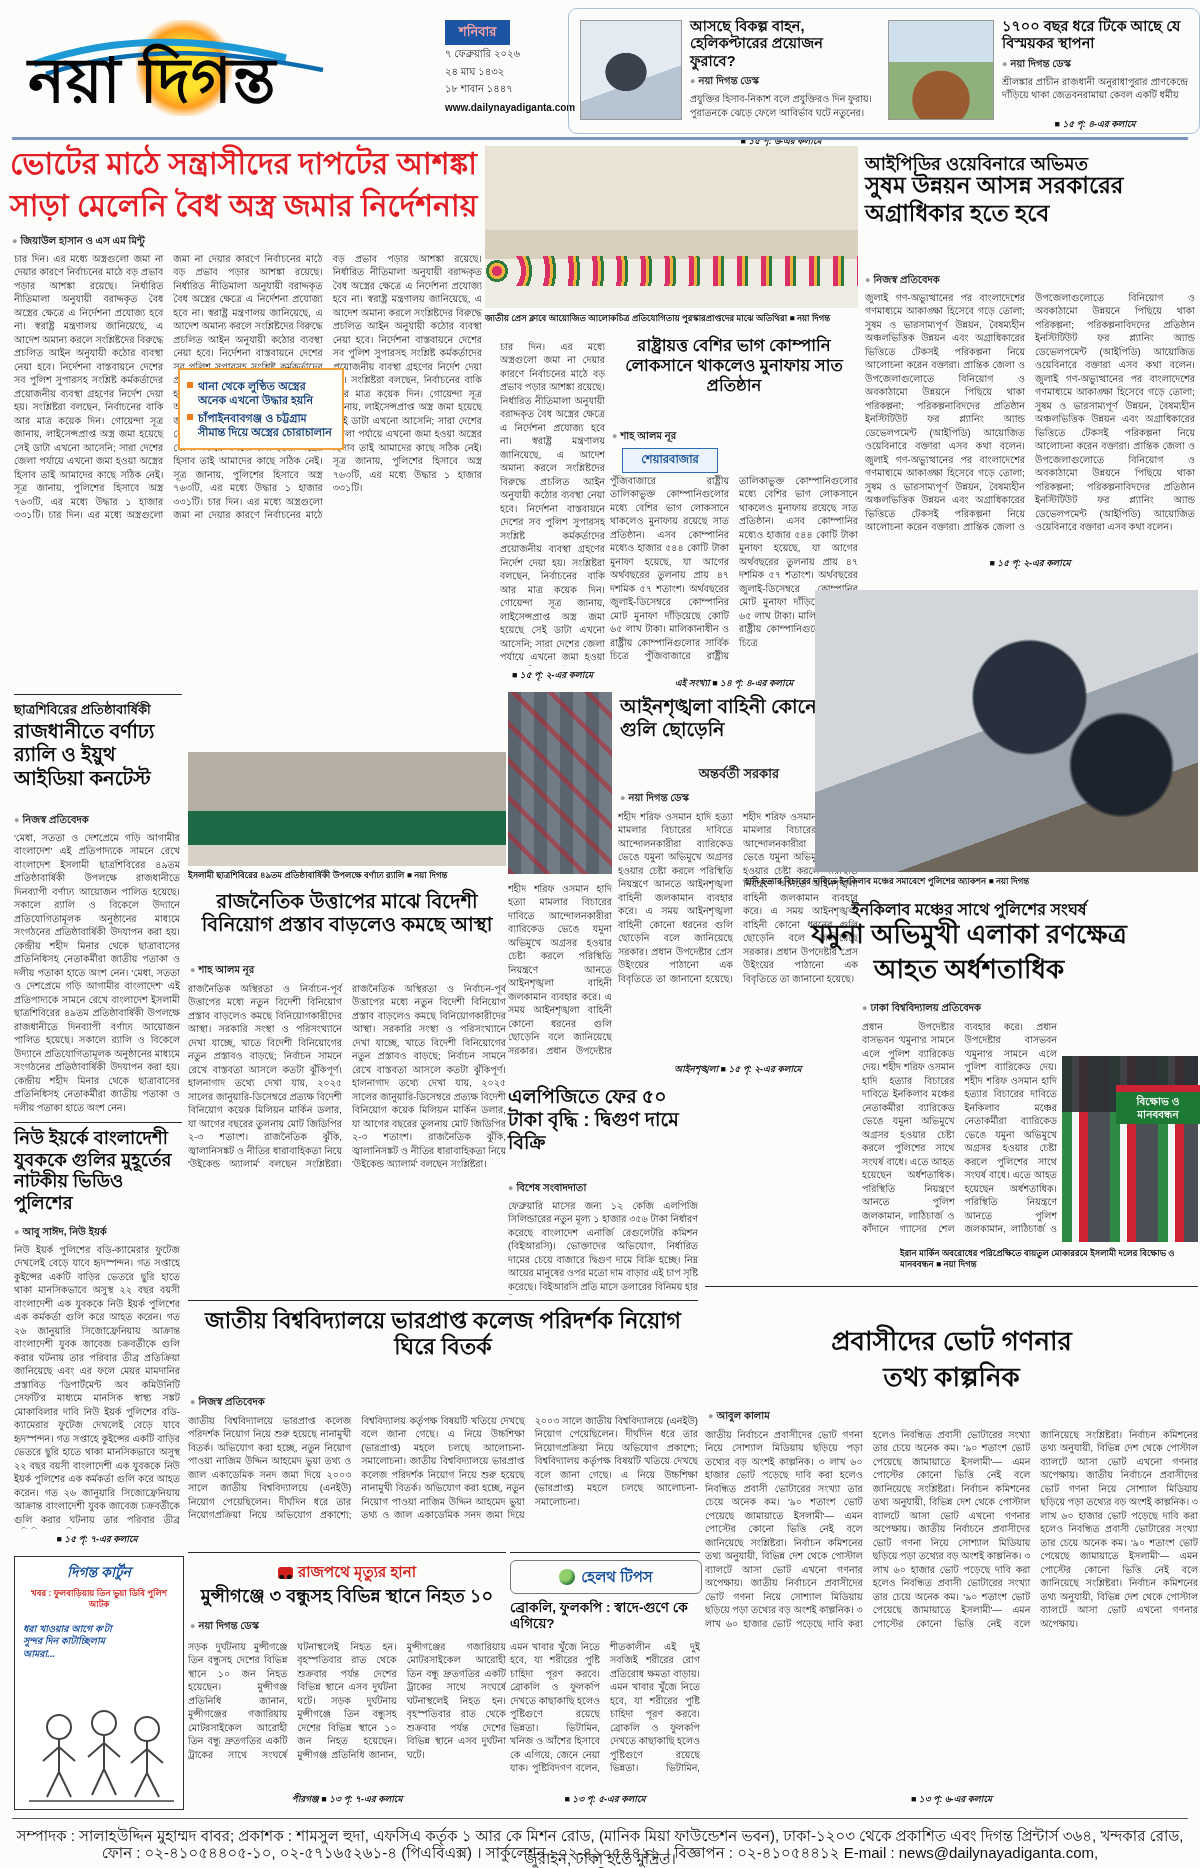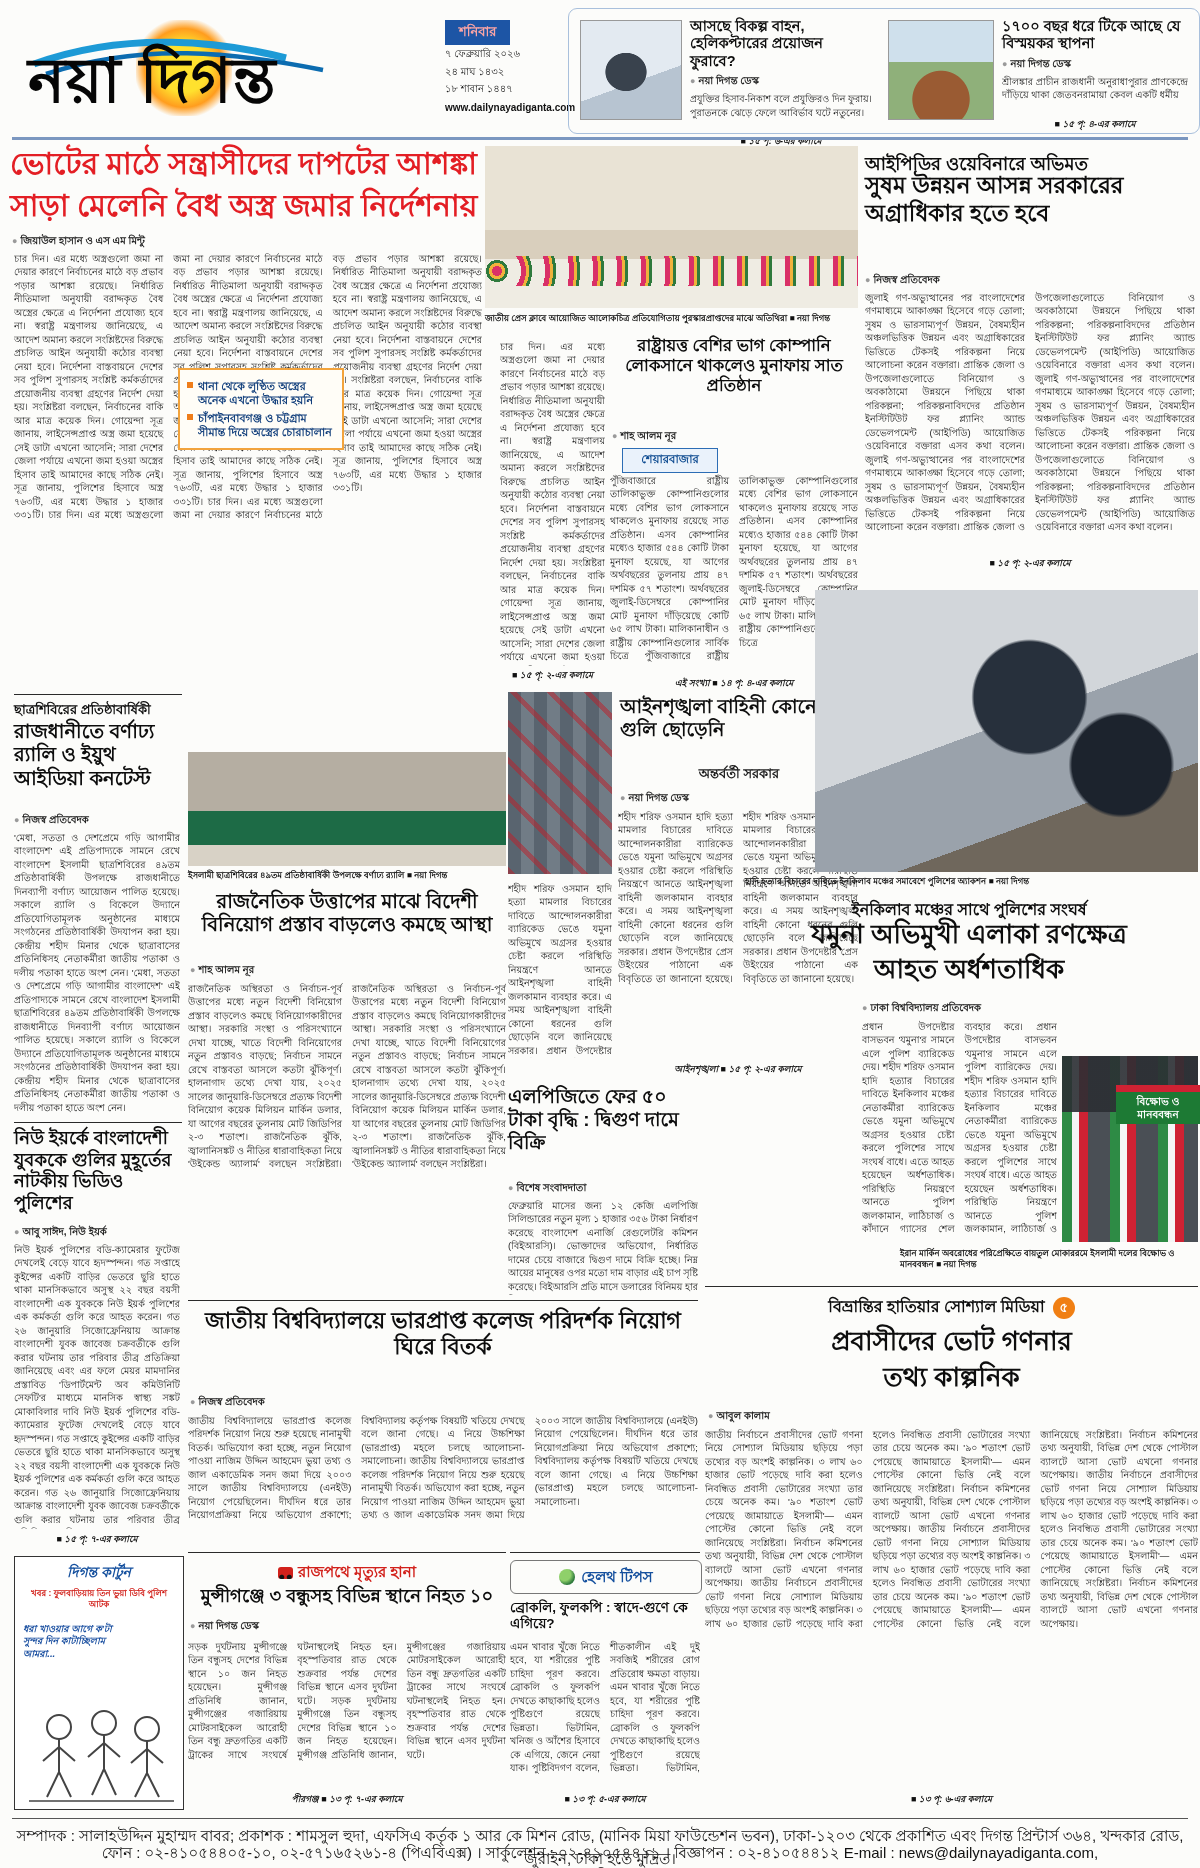--- a/index.html
+++ b/index.html
@@ -182,23 +182,20 @@
   <div class="abs hl" style="left:508px;top:1086px;width:190px;font-size:19px;">এলপিজিতে ফের ৫০ টাকা বৃদ্ধি : দ্বিগুণ দামে বিক্রি</div>
   <div class="abs byline" style="left:508px;top:1180px;"><span class="dot">●</span><span>বিশেষ সংবাদদাতা</span></div>
   <div class="abs body" style="left:508px;top:1199px;width:190px;height:96px;">ফেব্রুয়ারি মাসের জন্য ১২ কেজি এলপিজি সিলিন্ডারের নতুন মূল্য ১ হাজার ৩৫৬ টাকা নির্ধারণ করেছে বাংলাদেশ এনার্জি রেগুলেটরি কমিশন (বিইআরসি)। ভোক্তাদের অভিযোগ, নির্ধারিত দামের চেয়ে বাজারে দ্বিগুণ দামে বিক্রি হচ্ছে। নিম্ন আয়ের মানুষের ওপর মতো দাম বাড়ার এই চাপ সৃষ্টি করেছে। বিইআরসি প্রতি মাসে ডলারের বিনিময় হার বিবেচনায় দাম সমন্বয় করলেও বাস্তবে এর কোনো প্রতিফলন নেই।</div>
 
   <div class="abs rule" style="left:188px;top:1300px;width:510px;"></div>
   <div class="abs hl center" style="left:188px;top:1308px;width:510px;font-size:22px;">জাতীয় বিশ্ববিদ্যালয়ে ভারপ্রাপ্ত কলেজ পরিদর্শক নিয়োগ ঘিরে বিতর্ক</div>
   <div class="abs byline" style="left:190px;top:1394px;"><span class="dot">●</span><span>নিজস্ব প্রতিবেদক</span></div>
   <div class="abs body cols3" style="left:188px;top:1414px;width:510px;height:132px;">জাতীয় বিশ্ববিদ্যালয়ে ভারপ্রাপ্ত কলেজ পরিদর্শক নিয়োগ নিয়ে শুরু হয়েছে নানামুখী বিতর্ক। অভিযোগ করা হচ্ছে, নতুন নিয়োগ পাওয়া নাজিম উদ্দিন আহমেদ ভুয়া তথ্য ও জাল একাডেমিক সনদ জমা দিয়ে ২০০৩ সালে জাতীয় বিশ্ববিদ্যালয়ে (এনইউ) নিয়োগ পেয়েছিলেন। দীর্ঘদিন ধরে তার নিয়োগপ্রক্রিয়া নিয়ে অভিযোগ প্রকাশ্যে; বিশ্ববিদ্যালয় কর্তৃপক্ষ বিষয়টি খতিয়ে দেখছে বলে জানা গেছে। এ নিয়ে উচ্চশিক্ষা (ভারপ্রাপ্ত) মহলে চলছে আলোচনা-সমালোচনা। জাতীয় বিশ্ববিদ্যালয়ে ভারপ্রাপ্ত কলেজ পরিদর্শক নিয়োগ নিয়ে শুরু হয়েছে নানামুখী বিতর্ক। অভিযোগ করা হচ্ছে, নতুন নিয়োগ পাওয়া নাজিম উদ্দিন আহমেদ ভুয়া তথ্য ও জাল একাডেমিক সনদ জমা দিয়ে ২০০৩ সালে জাতীয় বিশ্ববিদ্যালয়ে (এনইউ) নিয়োগ পেয়েছিলেন। দীর্ঘদিন ধরে তার নিয়োগপ্রক্রিয়া নিয়ে অভিযোগ প্রকাশ্যে; বিশ্ববিদ্যালয় কর্তৃপক্ষ বিষয়টি খতিয়ে দেখছে বলে জানা গেছে। এ নিয়ে উচ্চশিক্ষা (ভারপ্রাপ্ত) মহলে চলছে আলোচনা-সমালোচনা।</div>
 
   <div class="abs rule" style="left:705px;top:1286px;width:493px;"></div>
-  <div class="abs kicker center" style="left:705px;top:1294px;width:493px;font-size:16px;">
-    <span>বিভ্রান্তির হাতিয়ার সোশ্যাল মিডিয়া</span><span class="circle5">৫</span>
-  </div>
   <div class="abs hl center" style="left:705px;top:1326px;width:493px;font-size:26px;">প্রবাসীদের ভোট গণনার</div>
   <div class="abs hl center" style="left:705px;top:1362px;width:493px;font-size:26px;">তথ্য কাল্পনিক</div>
   <div class="abs byline" style="left:708px;top:1408px;"><span class="dot">●</span><span>আবুল কালাম</span></div>
   <div class="abs body cols3" style="left:705px;top:1428px;width:493px;height:360px;">জাতীয় নির্বাচনে প্রবাসীদের ভোট গণনা নিয়ে সোশ্যাল মিডিয়ায় ছড়িয়ে পড়া তথ্যের বড় অংশই কাল্পনিক। ৩ লাখ ৬০ হাজার ভোট পড়েছে দাবি করা হলেও নিবন্ধিত প্রবাসী ভোটারের সংখ্যা তার চেয়ে অনেক কম। '৯০ শতাংশ ভোট পেয়েছে জামায়াতে ইসলামী'— এমন পোস্টের কোনো ভিত্তি নেই বলে জানিয়েছে সংশ্লিষ্টরা। নির্বাচন কমিশনের তথ্য অনুযায়ী, বিভিন্ন দেশ থেকে পোস্টাল ব্যালটে আসা ভোট এখনো গণনার অপেক্ষায়। জাতীয় নির্বাচনে প্রবাসীদের ভোট গণনা নিয়ে সোশ্যাল মিডিয়ায় ছড়িয়ে পড়া তথ্যের বড় অংশই কাল্পনিক। ৩ লাখ ৬০ হাজার ভোট পড়েছে দাবি করা হলেও নিবন্ধিত প্রবাসী ভোটারের সংখ্যা তার চেয়ে অনেক কম। '৯০ শতাংশ ভোট পেয়েছে জামায়াতে ইসলামী'— এমন পোস্টের কোনো ভিত্তি নেই বলে জানিয়েছে সংশ্লিষ্টরা। নির্বাচন কমিশনের তথ্য অনুযায়ী, বিভিন্ন দেশ থেকে পোস্টাল ব্যালটে আসা ভোট এখনো গণনার অপেক্ষায়। জাতীয় নির্বাচনে প্রবাসীদের ভোট গণনা নিয়ে সোশ্যাল মিডিয়ায় ছড়িয়ে পড়া তথ্যের বড় অংশই কাল্পনিক। ৩ লাখ ৬০ হাজার ভোট পড়েছে দাবি করা হলেও নিবন্ধিত প্রবাসী ভোটারের সংখ্যা তার চেয়ে অনেক কম। '৯০ শতাংশ ভোট পেয়েছে জামায়াতে ইসলামী'— এমন পোস্টের কোনো ভিত্তি নেই বলে জানিয়েছে সংশ্লিষ্টরা। নির্বাচন কমিশনের তথ্য অনুযায়ী, বিভিন্ন দেশ থেকে পোস্টাল ব্যালটে আসা ভোট এখনো গণনার অপেক্ষায়। জাতীয় নির্বাচনে প্রবাসীদের ভোট গণনা নিয়ে সোশ্যাল মিডিয়ায় ছড়িয়ে পড়া তথ্যের বড় অংশই কাল্পনিক। ৩ লাখ ৬০ হাজার ভোট পড়েছে দাবি করা হলেও নিবন্ধিত প্রবাসী ভোটারের সংখ্যা তার চেয়ে অনেক কম। '৯০ শতাংশ ভোট পেয়েছে জামায়াতে ইসলামী'— এমন পোস্টের কোনো ভিত্তি নেই বলে জানিয়েছে সংশ্লিষ্টরা। নির্বাচন কমিশনের তথ্য অনুযায়ী, বিভিন্ন দেশ থেকে পোস্টাল ব্যালটে আসা ভোট এখনো গণনার অপেক্ষায়।</div>
   <div class="abs jump right" style="left:705px;top:1792px;width:493px;">■ ১৩ পৃ: ৬-এর কলামে</div>
 
   <div class="abs cartoonbox" style="left:14px;top:1556px;width:168px;height:252px;">
     <div class="cart-h">দিগন্ত কার্টুন</div>
     <div class="cart-news">খবর : ফুলবাড়িয়ায় তিন ভুয়া ডিবি পুলিশ আটক</div>
     <div class="abs cart-bubble" style="left:8px;top:66px;width:104px;">ধরা খাওয়ার আগে ক'টা সুন্দর দিন কাটাচ্ছিলাম আমরা...</div>

